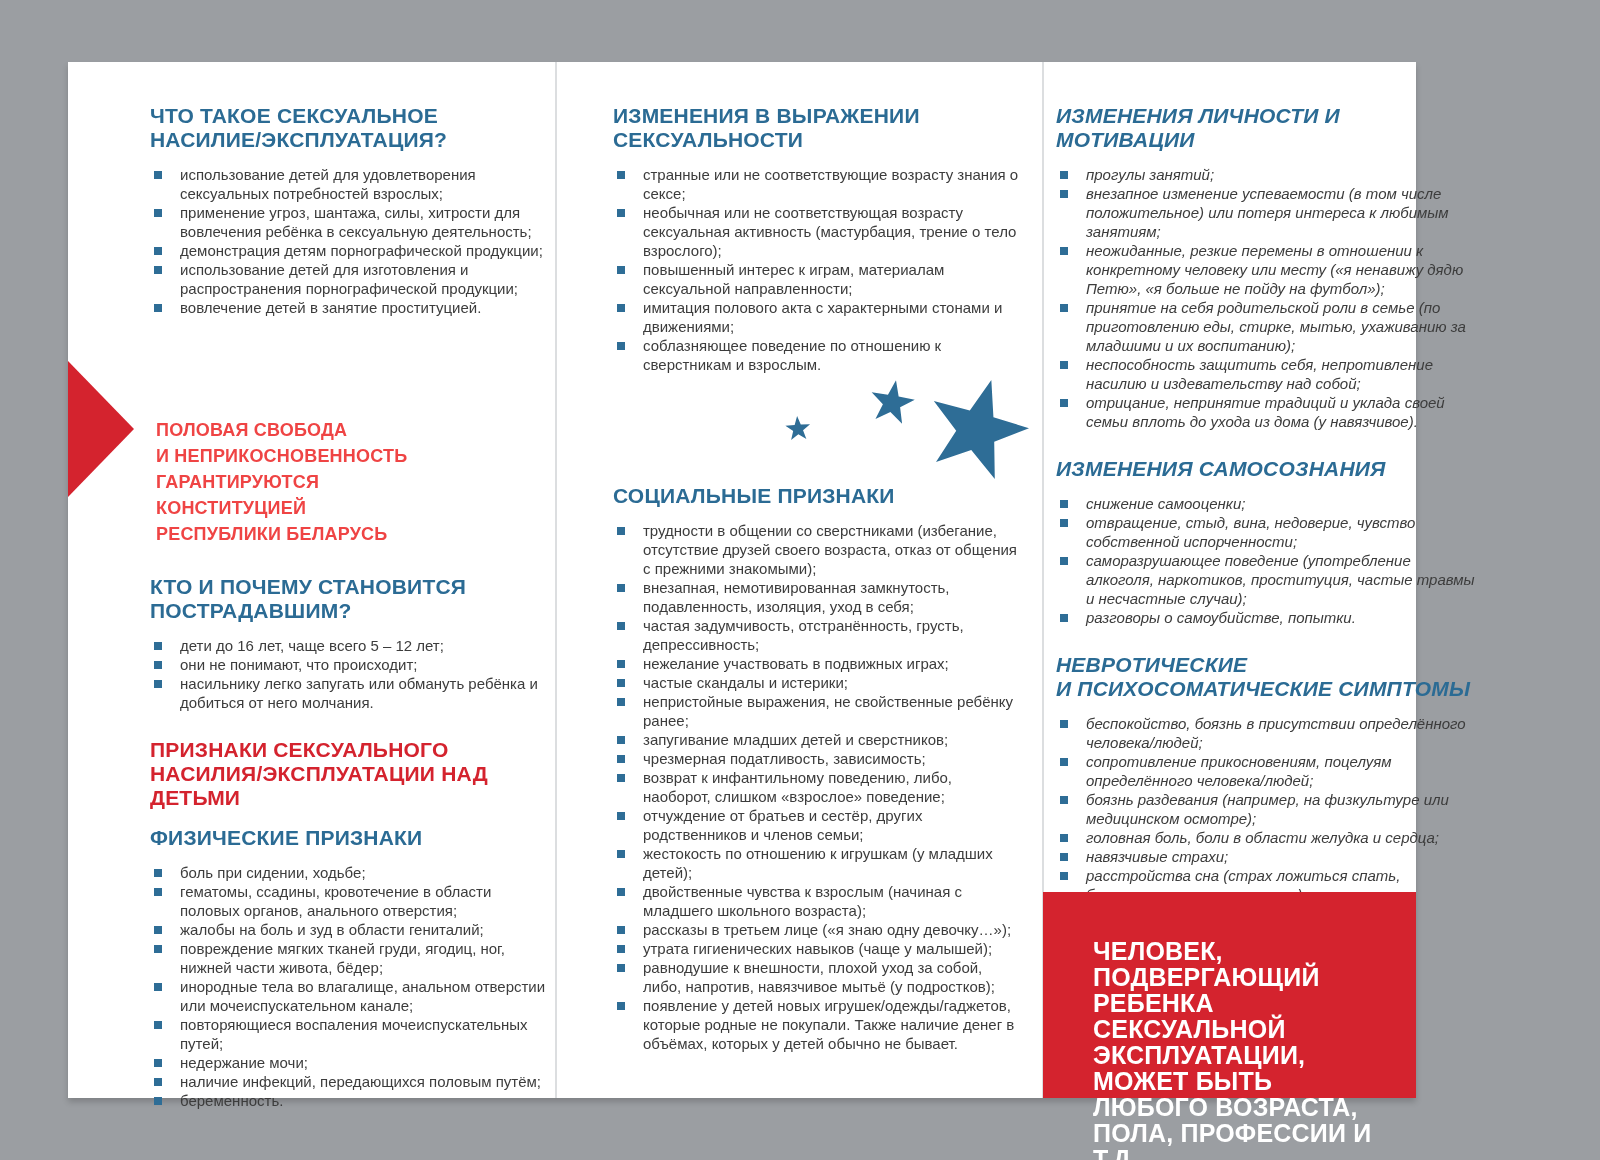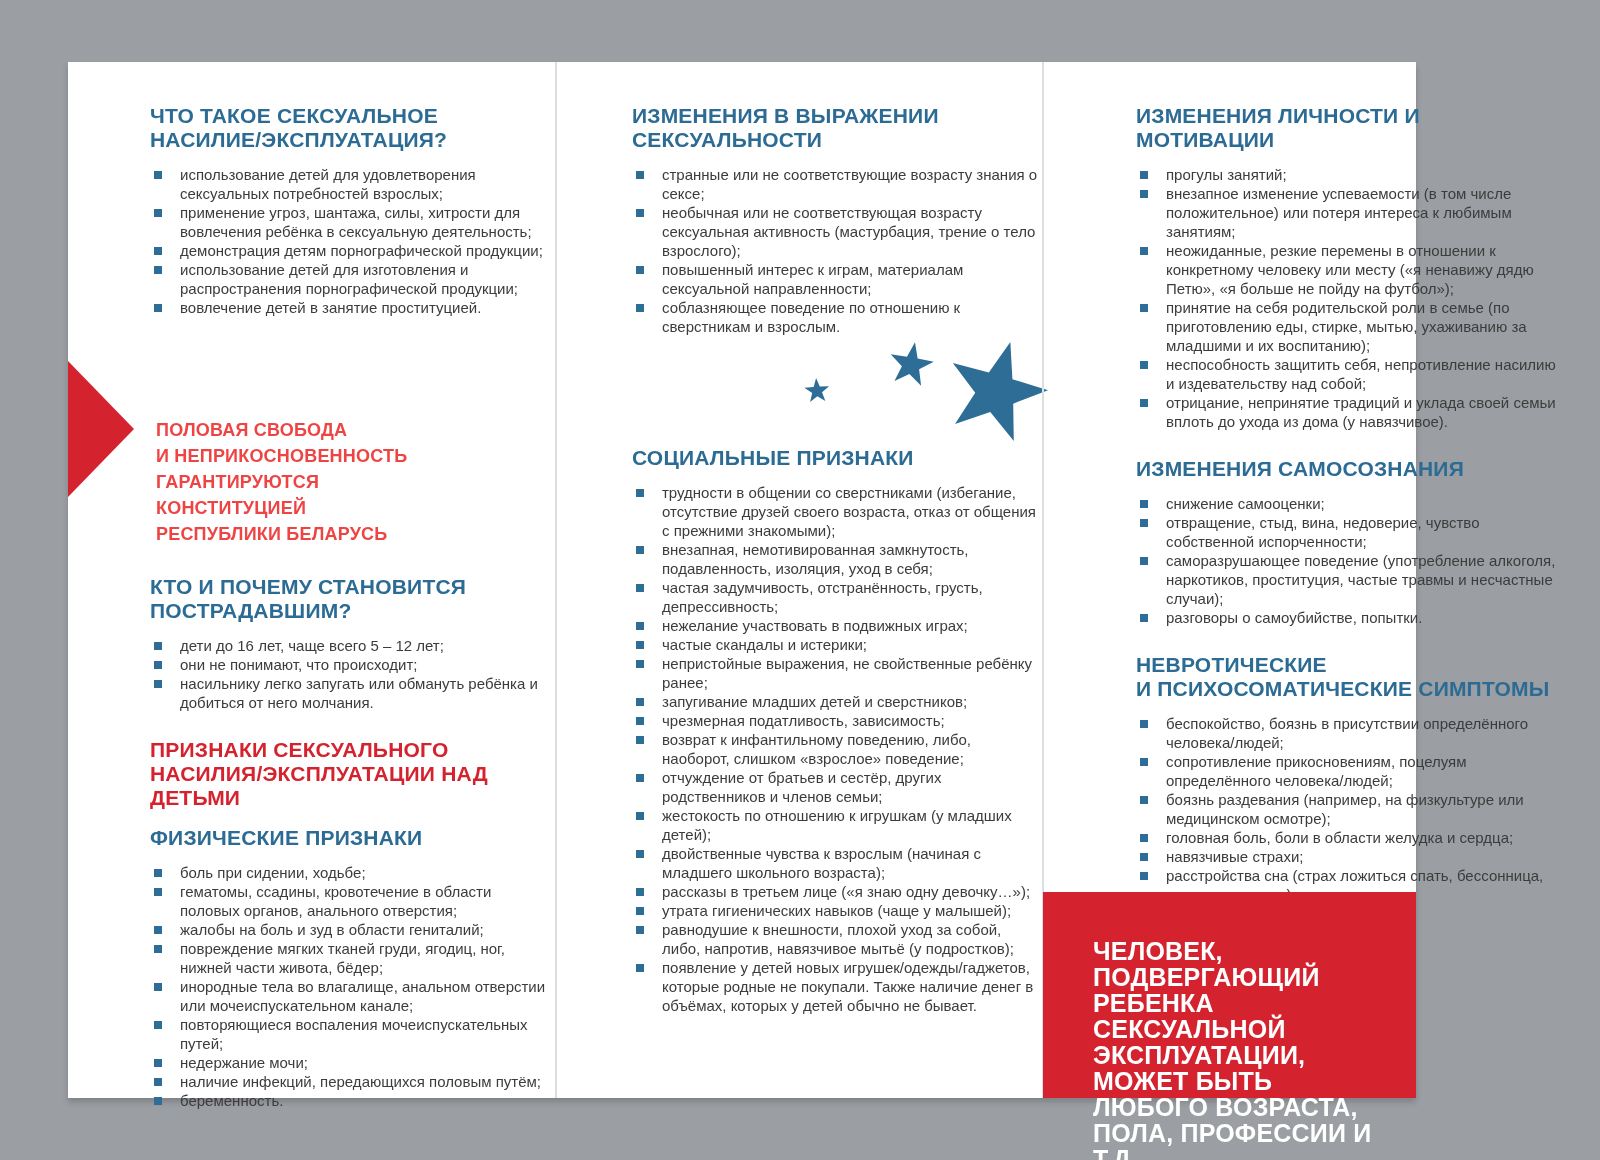--- a/index.html
+++ b/index.html
@@ -29,22 +29,22 @@
     z-index: 1;
   }
   .fold.left  { left: 487px; }
   .fold.right { left: 974px; }
 
   .col {
     position: absolute;
     top: 42px;
   }
   .col1 { left: 82px;   width: 398px; }
-  .col2 { left: 564px;  width: 410px; }
-  .col3 { left: 1068px; width: 422px; }
+  .col2 { left: 545px;  width: 410px; }
+  .col3 { left: 988px; width: 422px; font-style: italic; }
 
   h2 {
     margin: 26px 0 0 0;
     font-size: 21px;
     line-height: 24px;
     font-weight: bold;
     letter-spacing: 0.2px;
     white-space: pre-line;
   }
   h2.first { margin-top: 0; }
@@ -183,20 +183,21 @@
       </ul>
   </div>
 
   <div class="col col2">
     <h2 class="blue first">ИЗМЕНЕНИЯ В ВЫРАЖЕНИИ
 СЕКСУАЛЬНОСТИ</h2>
     <ul class="bullets">
         <li>странные или не соответствующие возрасту знания о сексе;</li>
         <li>необычная или не соответствующая возрасту сексуальная активность (мастурбация, трение о тело взрослого);</li>
         <li>повышенный интерес к играм, материалам сексуальной направленности;</li>
+        <li>имитация полового акта с характерными стонами и движениями;</li>
         <li>соблазняющее поведение по отношению к сверстникам и взрослым.</li>
       </ul>
 
     <div class="stars">
       <span class="star small">
         <svg width="26" height="26" viewBox="0 0 100 100">
           <polygon fill="#2e6d96" points="50,0 61.8,33.8 97.6,34.6 69,56.2 79.4,90.5 50,70 20.6,90.5 31,56.2 2.4,34.6 38.2,33.8"></polygon>
         </svg>
       </span>
       <span class="star medium">

